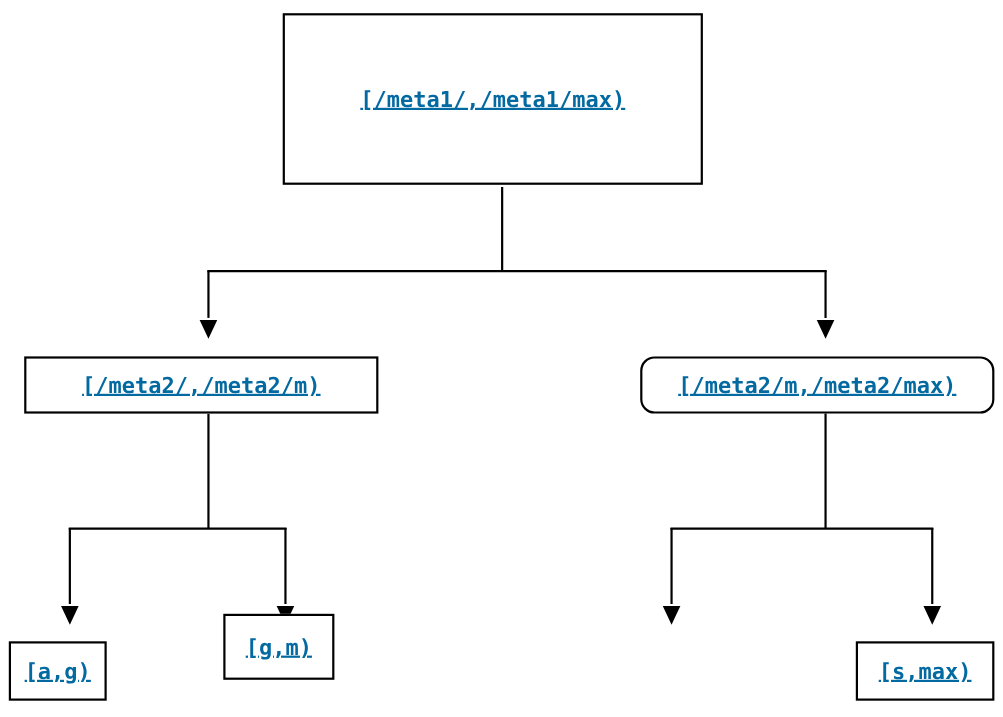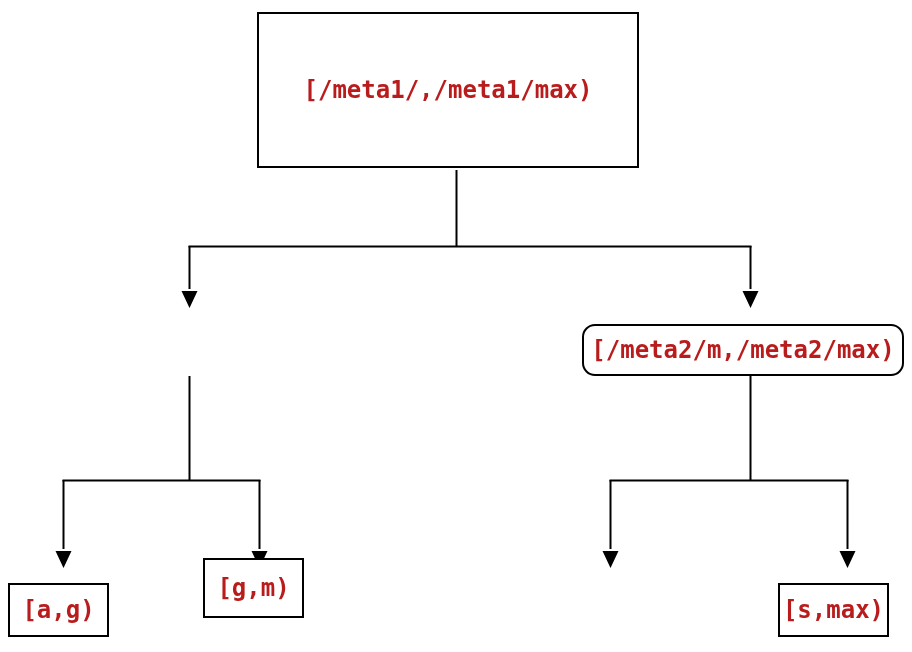--- a/index.html
+++ b/index.html
@@ -25,33 +25,34 @@
   .node {
     position: absolute;
     box-sizing: border-box;
     border: 2px solid #000000;
     background: #ffffff;
     display: flex;
     align-items: center;
     justify-content: center;
   }
   .node span {
-    font-size: 24px;
+    font-size: 20px;
     font-weight: 600;
-    color: #b91c1c;
+    color: #0369a1;
     white-space: pre;
     letter-spacing: 0px;
+    text-decoration: underline;
   }
   .n-root       { left: 257px; top: 12px;  width: 382px; height: 156px; }
   .n-child-left { left: 22px;  top: 324px; width: 322px; height: 52px; }
   .n-child-right{ left: 582px; top: 324px; width: 322px; height: 52px; border-radius: 13px; }
-  .n-leaf-ag    { left: 8px;   top: 583px; width: 101px; height: 54px; }
+  .n-leaf-ag    { left: 8px;   top: 583px; width: 89px; height: 54px; }
   .n-leaf-gm    { left: 203px; top: 558px; width: 101px; height: 60px; }
   .n-leaf-ms    { left: 553px; top: 583px; width: 101px; height: 54px; }
-  .n-leaf-smax  { left: 778px; top: 583px; width: 111px; height: 54px; }
+  .n-leaf-smax  { left: 778px; top: 583px; width: 126px; height: 54px; }
   .edge { stroke: #000000; stroke-width: 2; fill: none; }
   .arrowhead { fill: #000000; stroke: none; }
 </style>
 </head>
 <body>
 
 <div id="canvas">
 
   <svg id="edges" width="912" height="652" viewBox="0 0 912 652" xmlns="http://www.w3.org/2000/svg">
 
@@ -74,20 +75,23 @@
     <path class="edge" d="M610.5 480 V549"></path>
     <path class="edge" d="M847.5 480 V549"></path>
     <polygon class="arrowhead" points="602.5,551 618.5,551 610.5,568"></polygon>
     <polygon class="arrowhead" points="839.5,551 855.5,551 847.5,568"></polygon>
   </svg>
 
   <div class="node n-root">
     <span>[/meta1/,/meta1/max)</span>
   </div>
 
+  <div class="node n-child-left">
+    <span>[/meta2/,/meta2/m)</span>
+  </div>
 
   <div class="node n-child-right">
     <span>[/meta2/m,/meta2/max)</span>
   </div>
 
   <div class="node n-leaf-ag">
     <span>[a,g)</span>
   </div>
 
   <div class="node n-leaf-gm">

